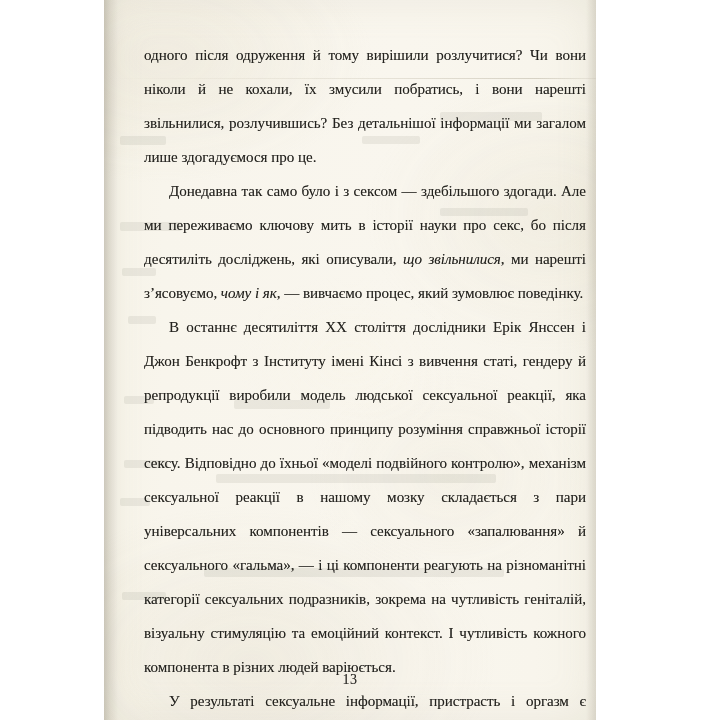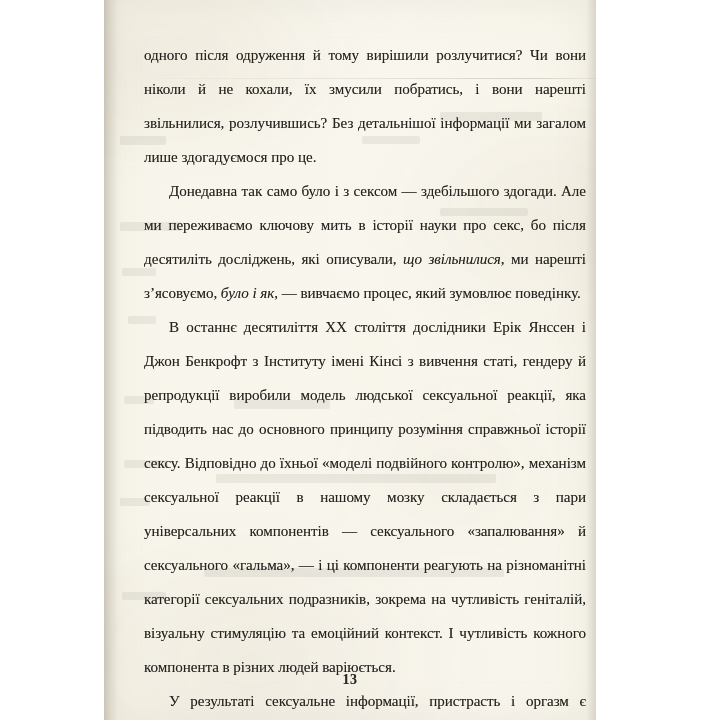--- a/index.html
+++ b/index.html
@@ -115,21 +115,20 @@
   
   #page-number {
     position: absolute;
     left: 0;
     right: 0;
     top: 672px;
     text-align: center;
     font-size: 14px;
     color: #2b2a26;
     letter-spacing: 0.4px;
-    font-weight: bold;
   }
 
   
   #gutter-shadow {
     position: absolute;
     left: 0;
     top: 0;
     width: 14px;
     height: 720px;
     background: linear-gradient(90deg, rgba(120,112,92,0.22), rgba(120,112,92,0));
@@ -167,20 +166,20 @@
     <div class="ghost-line" style="left:20px;  top:396px; width:30px;  height:8px;"></div>
     <div class="ghost-line" style="left:130px; top:400px; width:96px;  height:9px;"></div>
     <div class="ghost-line" style="left:20px;  top:460px; width:44px;  height:8px;"></div>
     <div class="ghost-line" style="left:112px; top:474px; width:280px; height:9px;"></div>
     <div class="ghost-line" style="left:16px;  top:498px; width:30px;  height:8px;"></div>
     <div class="ghost-line" style="left:100px; top:568px; width:300px; height:9px;"></div>
     <div class="ghost-line" style="left:18px;  top:592px; width:44px;  height:8px;"></div>
 
     <div id="text-block">
         <p class="no-indent"><span>одного після одруження й тому вирішили розлучитися? Чи вони ніколи й не кохали, їх змусили побратись, і вони нарешті звільнилися, розлучившись? Без детальнішої інформації ми загалом лише здогадуємося про це.</span></p>
-        <p><span>Донедавна так само було і з сексом — здебільшого здогади. Але ми переживаємо ключову мить в історії науки про секс, бо після десятиліть досліджень, які описували, </span><span class="ital">що звільнилися</span><span>, ми нарешті з’ясовуємо, </span><span class="ital">було і як</span><span>, — вивчаємо процес, який зумовлює поведінку.</span></p>
+        <p><span>Донедавна так само було і з сексом — здебільшого здогади. Але ми переживаємо ключову мить в історії науки про секс, бо після десятиліть досліджень, які описували, </span><span class="ital">що звільнилися</span><span>, ми нарешті з’ясовуємо, </span><span class="ital">чому і як</span><span>, — вивчаємо процес, який зумовлює поведінку.</span></p>
         <p><span>В останнє десятиліття XX століття дослідники Ерік Янссен і Джон Бенкрофт з Інституту імені Кінсі з вивчення статі, гендеру й репродукції виробили модель людської сексуальної реакції, яка підводить нас до основного принципу розуміння справжньої історії сексу. Відповідно до їхньої «моделі подвійного контролю», механізм сексуальної реакції в нашому мозку складається з пари універсальних компонентів — сексуального «запалювання» й сексуального «гальма», — і ці компоненти реагують на різноманітні категорії сексуальних подразників, зокрема на чутливість геніталій, візуальну стимуляцію та емоційний контекст. І чутливість кожного компонента в різних людей варіюється.</span></p>
         <p><span>У результаті сексуальне інформації, пристрасть і оргазм є універсальними категоріями, але коли і як ми їх відчуваємо, значною мірою залежить від чутливості наших «гальм», «запалювань» і видів стимуляції, яким вони піддаються.</span></p>
       </div>
 
     <div id="page-number">13</div>
   </div>
 </div>
 
 </body></html>

